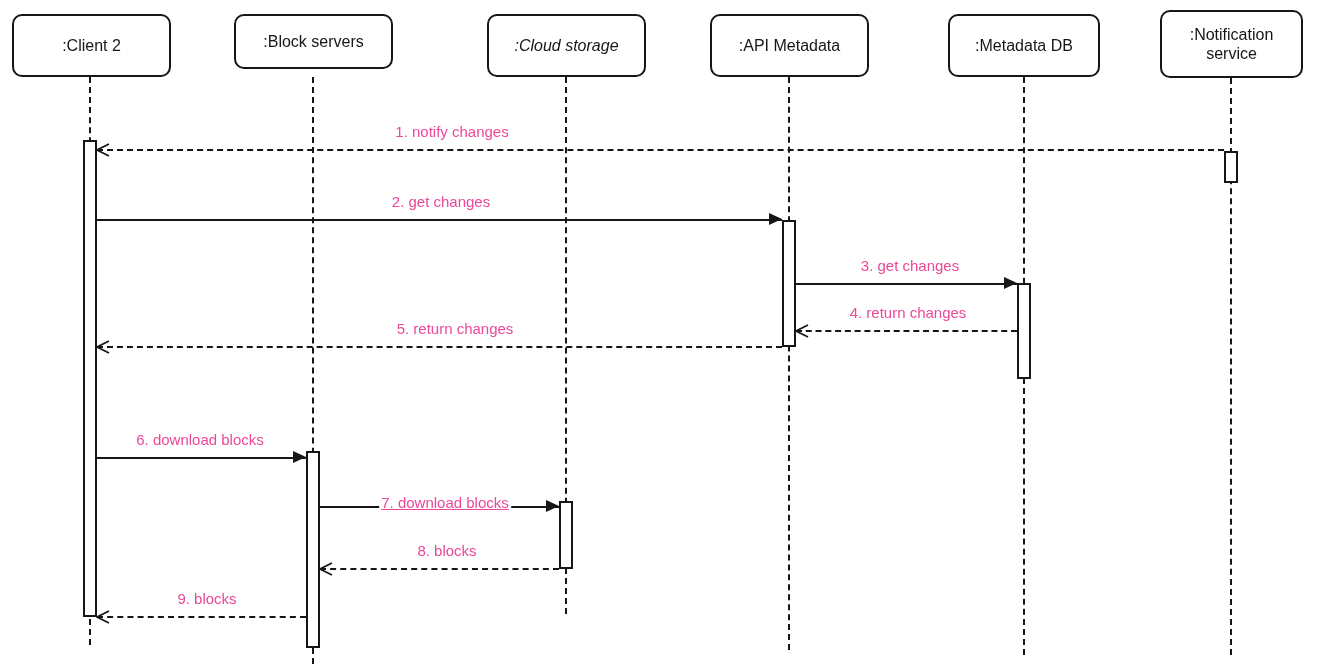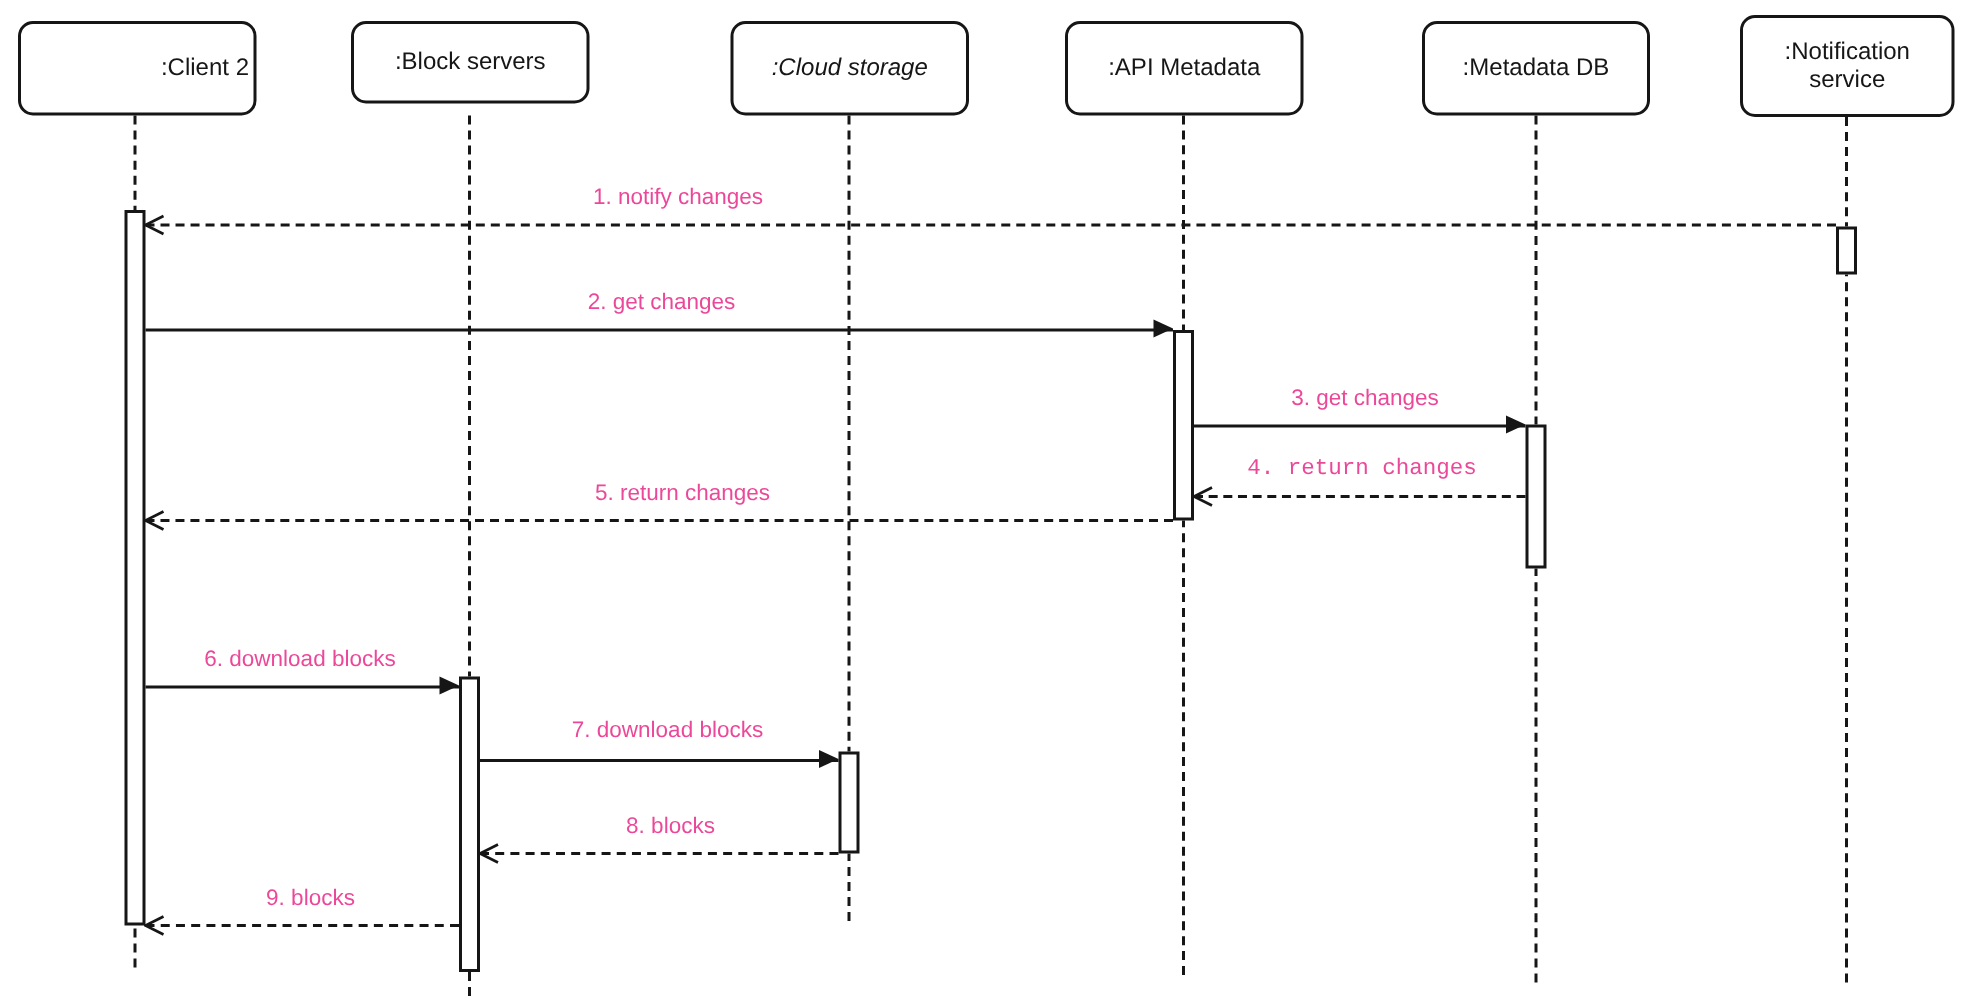--- a/index.html
+++ b/index.html
@@ -70,21 +70,21 @@
     background: #ffffff;
     padding: 0 2px;
     z-index: 4;
   }
 </style>
 </head>
 <body>
 
 <div class="canvas">
     <div class="lifeline" style="left: 89px; top: 77px; height: 568px;"></div>
-    <div class="pbox" style="left: 12px; top: 14px; width: 159px; height: 63px; justify-content: flex-end;">
+    <div class="pbox" style="left: 12px; top: 14px; width: 159px; height: 63px;">
       <span>:Client 2</span>
     </div>
     <div class="actbar" style="left: 83px; top: 140px; height: 477px;"></div>
     <div class="lifeline" style="left: 312px; top: 77px; height: 587px;"></div>
     <div class="pbox" style="left: 234px; top: 14px; width: 159px; height: 55px;">
       <span>:Block servers</span>
     </div>
     <div class="actbar" style="left: 306px; top: 451px; height: 197px;"></div>
     <div class="lifeline" style="left: 565px; top: 77px; height: 537px;"></div>
     <div class="pbox" style="left: 487px; top: 14px; width: 159px; height: 63px; font-style: italic;">
@@ -114,32 +114,32 @@
     <div class="msg-line solid" style="left: 97px; top: 219px; width: 685px;"></div>
     <div class="arrow-filled" style="left: 769px; top: 213px; border-top: 6px solid transparent; border-bottom: 6px solid transparent; border-left: 13px solid rgb(22, 22, 22);"></div>
     <div class="msg-label" style="left: 441px; top: 193px;">2. get changes</div>
     <div class="msg-line solid" style="left: 796px; top: 283px; width: 221px;"></div>
     <div class="arrow-filled" style="left: 1004px; top: 277px; border-top: 6px solid transparent; border-bottom: 6px solid transparent; border-left: 13px solid rgb(22, 22, 22);"></div>
     <div class="msg-label" style="left: 910px; top: 257px;">3. get changes</div>
     <div class="msg-line dashed" style="left: 796px; top: 330px; width: 221px;"></div>
     <svg width="16" height="16" class="arrow-open" style="left: 795px; top: 323px;">
       <path d="M13,2 L1,8 L13,14" fill="none" stroke="#161616" stroke-width="1.8"></path>
     </svg>
-    <div class="msg-label" style="left: 908px; top: 304px; font-family: Liberation Mono, monospace;">4. return changes</div>
+    <div class="msg-label" style="left: 908px; top: 304px;">4. return changes</div>
     <div class="msg-line dashed" style="left: 97px; top: 346px; width: 685px;"></div>
     <svg width="16" height="16" class="arrow-open" style="left: 96px; top: 339px;">
       <path d="M13,2 L1,8 L13,14" fill="none" stroke="#161616" stroke-width="1.8"></path>
     </svg>
     <div class="msg-label" style="left: 455px; top: 320px;">5. return changes</div>
     <div class="msg-line solid" style="left: 97px; top: 457px; width: 209px;"></div>
     <div class="arrow-filled" style="left: 293px; top: 451px; border-top: 6px solid transparent; border-bottom: 6px solid transparent; border-left: 13px solid rgb(22, 22, 22);"></div>
     <div class="msg-label" style="left: 200px; top: 431px;">6. download blocks</div>
     <div class="msg-line solid" style="left: 320px; top: 506px; width: 239px;"></div>
     <div class="arrow-filled" style="left: 546px; top: 500px; border-top: 6px solid transparent; border-bottom: 6px solid transparent; border-left: 13px solid rgb(22, 22, 22);"></div>
-    <div class="msg-label" style="left: 445px; top: 478px;">7. download blocks</div>
+    <div class="msg-label" style="left: 445px; top: 494px; text-decoration: underline;">7. download blocks</div>
     <div class="msg-line dashed" style="left: 320px; top: 568px; width: 239px;"></div>
     <svg width="16" height="16" class="arrow-open" style="left: 319px; top: 561px;">
       <path d="M13,2 L1,8 L13,14" fill="none" stroke="#161616" stroke-width="1.8"></path>
     </svg>
     <div class="msg-label" style="left: 447px; top: 542px;">8. blocks</div>
     <div class="msg-line dashed" style="left: 97px; top: 616px; width: 209px;"></div>
     <svg width="16" height="16" class="arrow-open" style="left: 96px; top: 609px;">
       <path d="M13,2 L1,8 L13,14" fill="none" stroke="#161616" stroke-width="1.8"></path>
     </svg>
     <div class="msg-label" style="left: 207px; top: 590px;">9. blocks</div>

